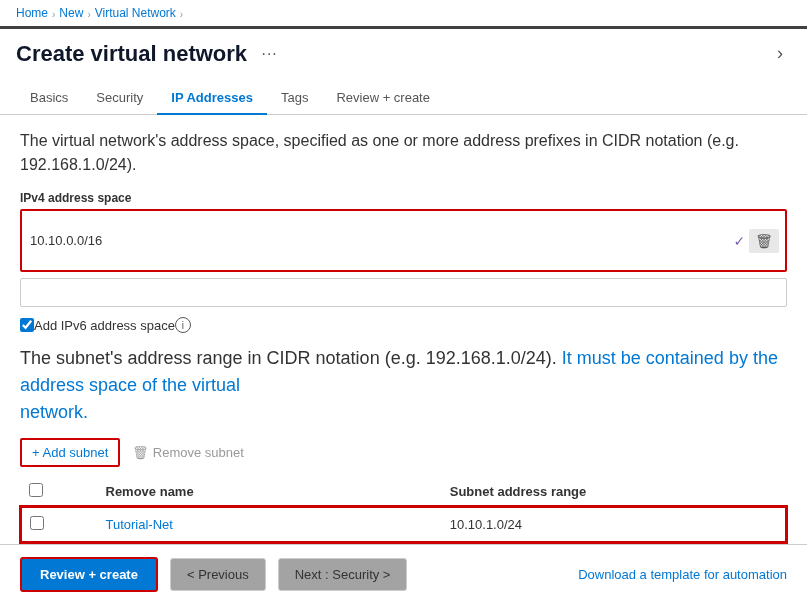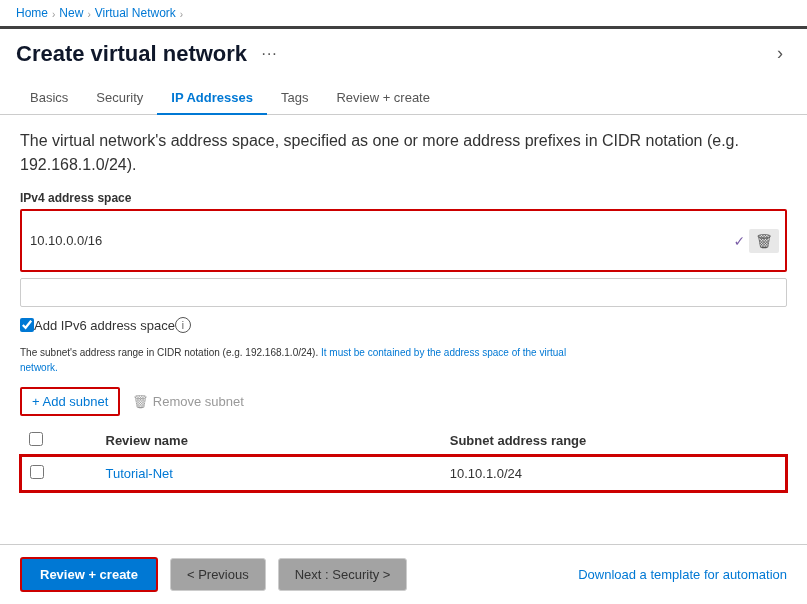--- a/index.html
+++ b/index.html
@@ -147,21 +147,21 @@
       width: 16px;
       height: 16px;
       border-radius: 50%;
       border: 1px solid #555;
       font-size: 10px;
       color: #555;
       cursor: pointer;
     }
 
     .subnet-description {
-      font-size: 10px;
+      font-size: 18px;
       color: #333;
       line-height: 1.5;
       margin-bottom: 12px;
     }
     .subnet-description .link-text { color: #0078d4; }
 
     .subnet-actions {
       display: flex;
       align-items: center;
       gap: 12px;
@@ -315,21 +315,21 @@
     </button>
   </div>
 
   
   <table class="subnet-table">
     <thead>
       <tr>
         <th class="cb-col">
           <input type="checkbox" class="checkbox" style="">
         </th>
-        <th class="name-col">Review name</th>
+        <th class="name-col">Remove name</th>
         <th class="range-col">Subnet address range</th>
       </tr>
     </thead>
     <tbody id="subnet-tbody">
     <tr style="outline: rgb(204, 0, 0) solid 2px;">
           <td style="border-left: 2px solid rgb(204, 0, 0); border-top: 2px solid rgb(204, 0, 0); border-bottom: 2px solid rgb(204, 0, 0);"><input type="checkbox" class="checkbox" style=""></td>
           <td style="border-top: 2px solid rgb(204, 0, 0); border-bottom: 2px solid rgb(204, 0, 0);"><a class="subnet-link">Tutorial-Net</a></td>
           <td style="border-right: 2px solid rgb(204, 0, 0); border-top: 2px solid rgb(204, 0, 0); border-bottom: 2px solid rgb(204, 0, 0);">10.10.1.0/24</td>
         </tr>
       </tbody>

